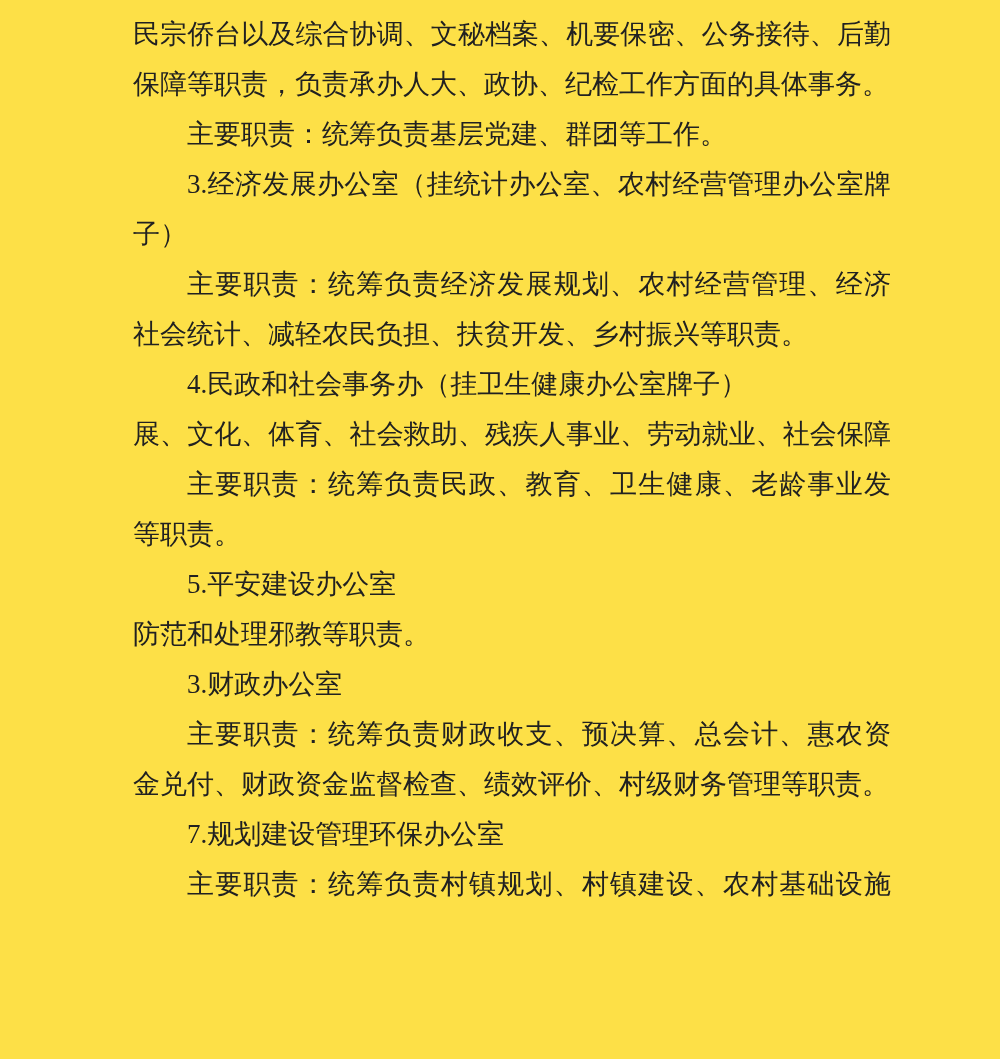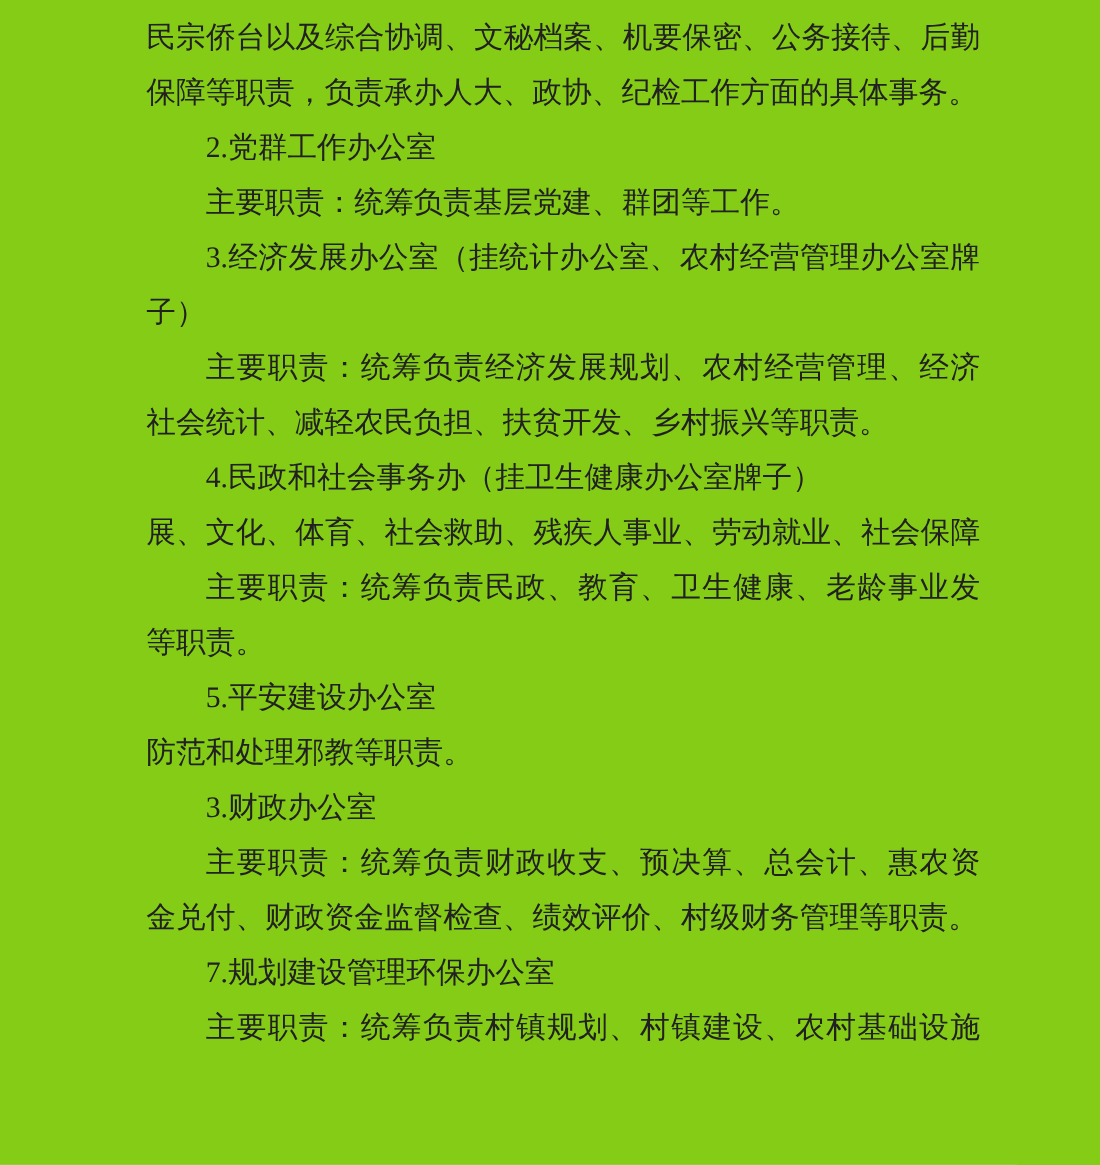--- a/index.html
+++ b/index.html
@@ -4,21 +4,21 @@
 <style>
   html, body {
     margin: 0;
     padding: 0;
     background: #ffffff;
   }
   .page {
     position: relative;
     width: 1000px;
     height: 1059px;
-    background: #84cc16;
+    background: #fde047;
     overflow: hidden;
     font-family: "Liberation Serif", "DejaVu Serif", serif;
   }
   .doc-body {
     position: absolute;
     left: 133px;
     top: 9px;
     width: 758px;
     color: #212121;
     font-size: 27px;
@@ -45,23 +45,20 @@
   }
 </style>
 </head>
 <body>
 
 <div class="page">
   <div class="doc-body" id="doc-body">
       <div class="para">
         <div class="line">民宗侨台以及综合协调、文秘档案、机要保密、公务接待、后勤</div>
         <div class="line last">保障等职责，负责承办人大、政协、纪检工作方面的具体事务。</div>
-      </div>
-      <div class="para">
-        <div class="line last indent">2.党群工作办公室</div>
       </div>
       <div class="para">
         <div class="line last indent">主要职责：统筹负责基层党建、群团等工作。</div>
       </div>
       <div class="para">
         <div class="line indent">3.经济发展办公室（挂统计办公室、农村经营管理办公室牌</div>
         <div class="line last">子）</div>
       </div>
       <div class="para">
         <div class="line indent">主要职责：统筹负责经济发展规划、农村经营管理、经济</div>

